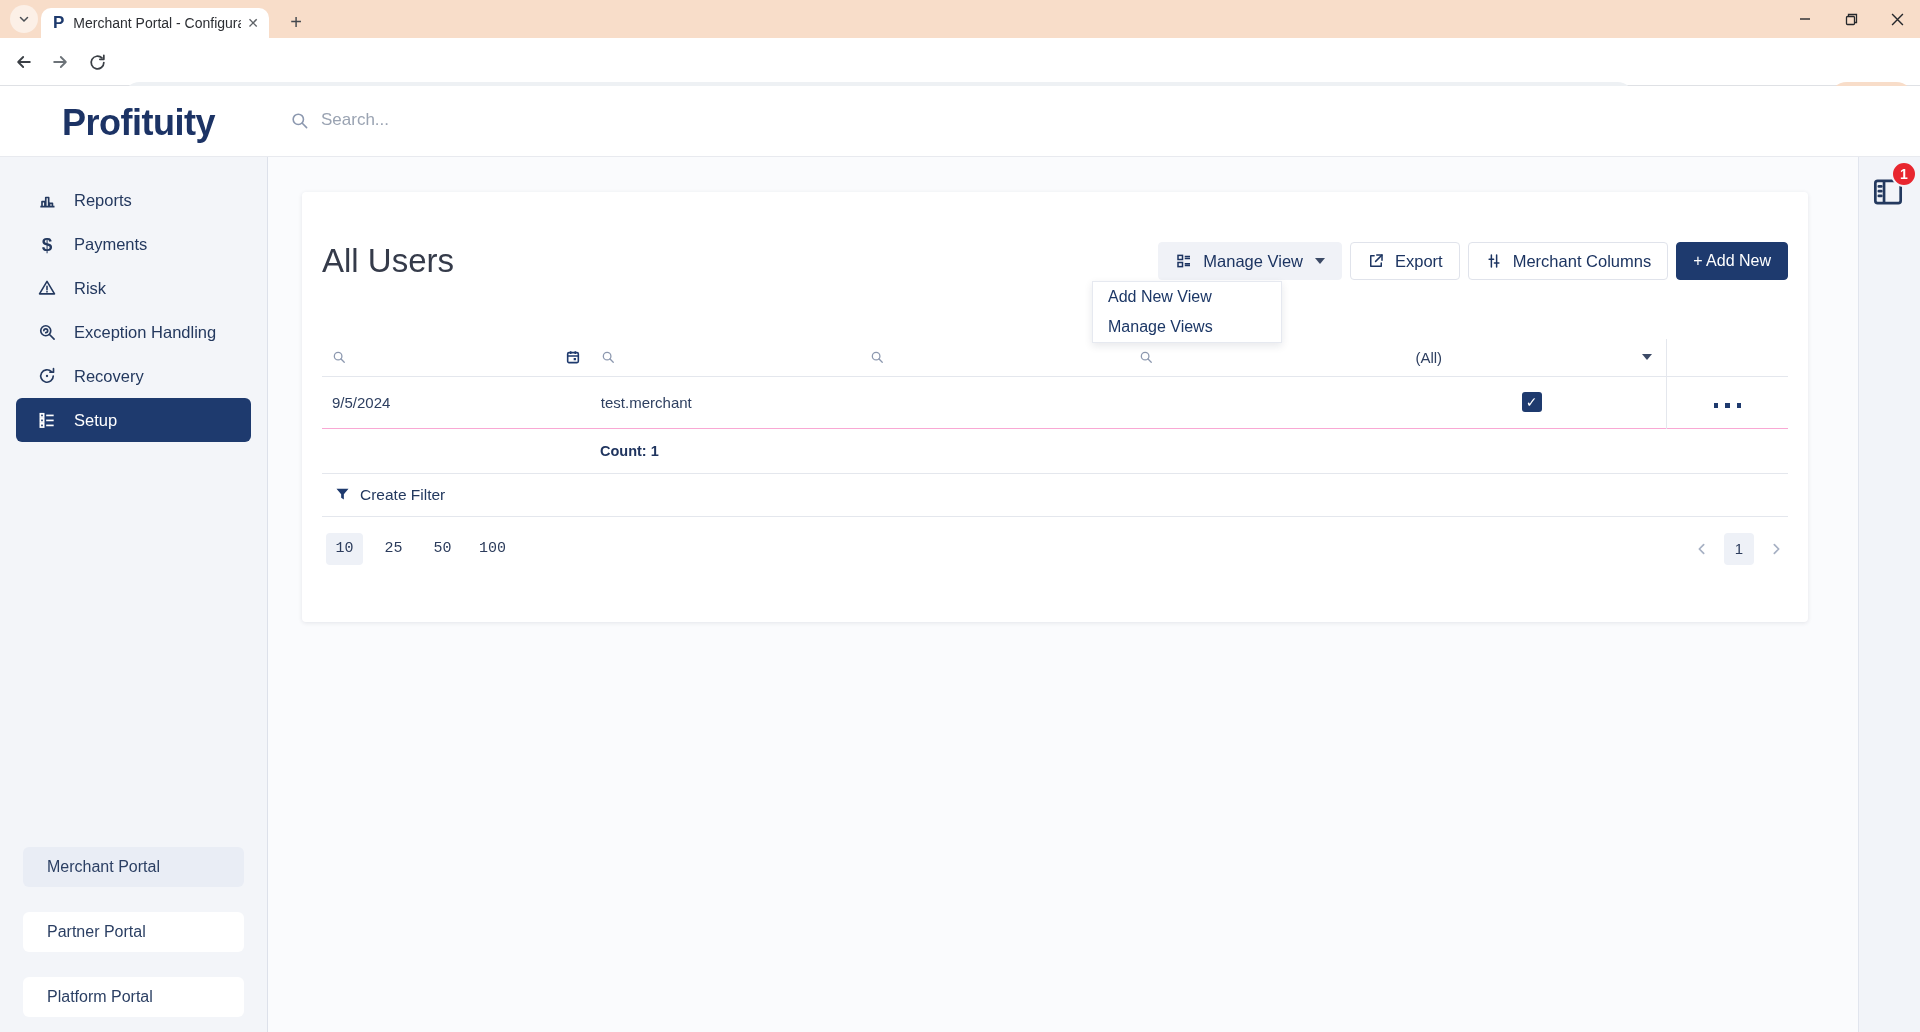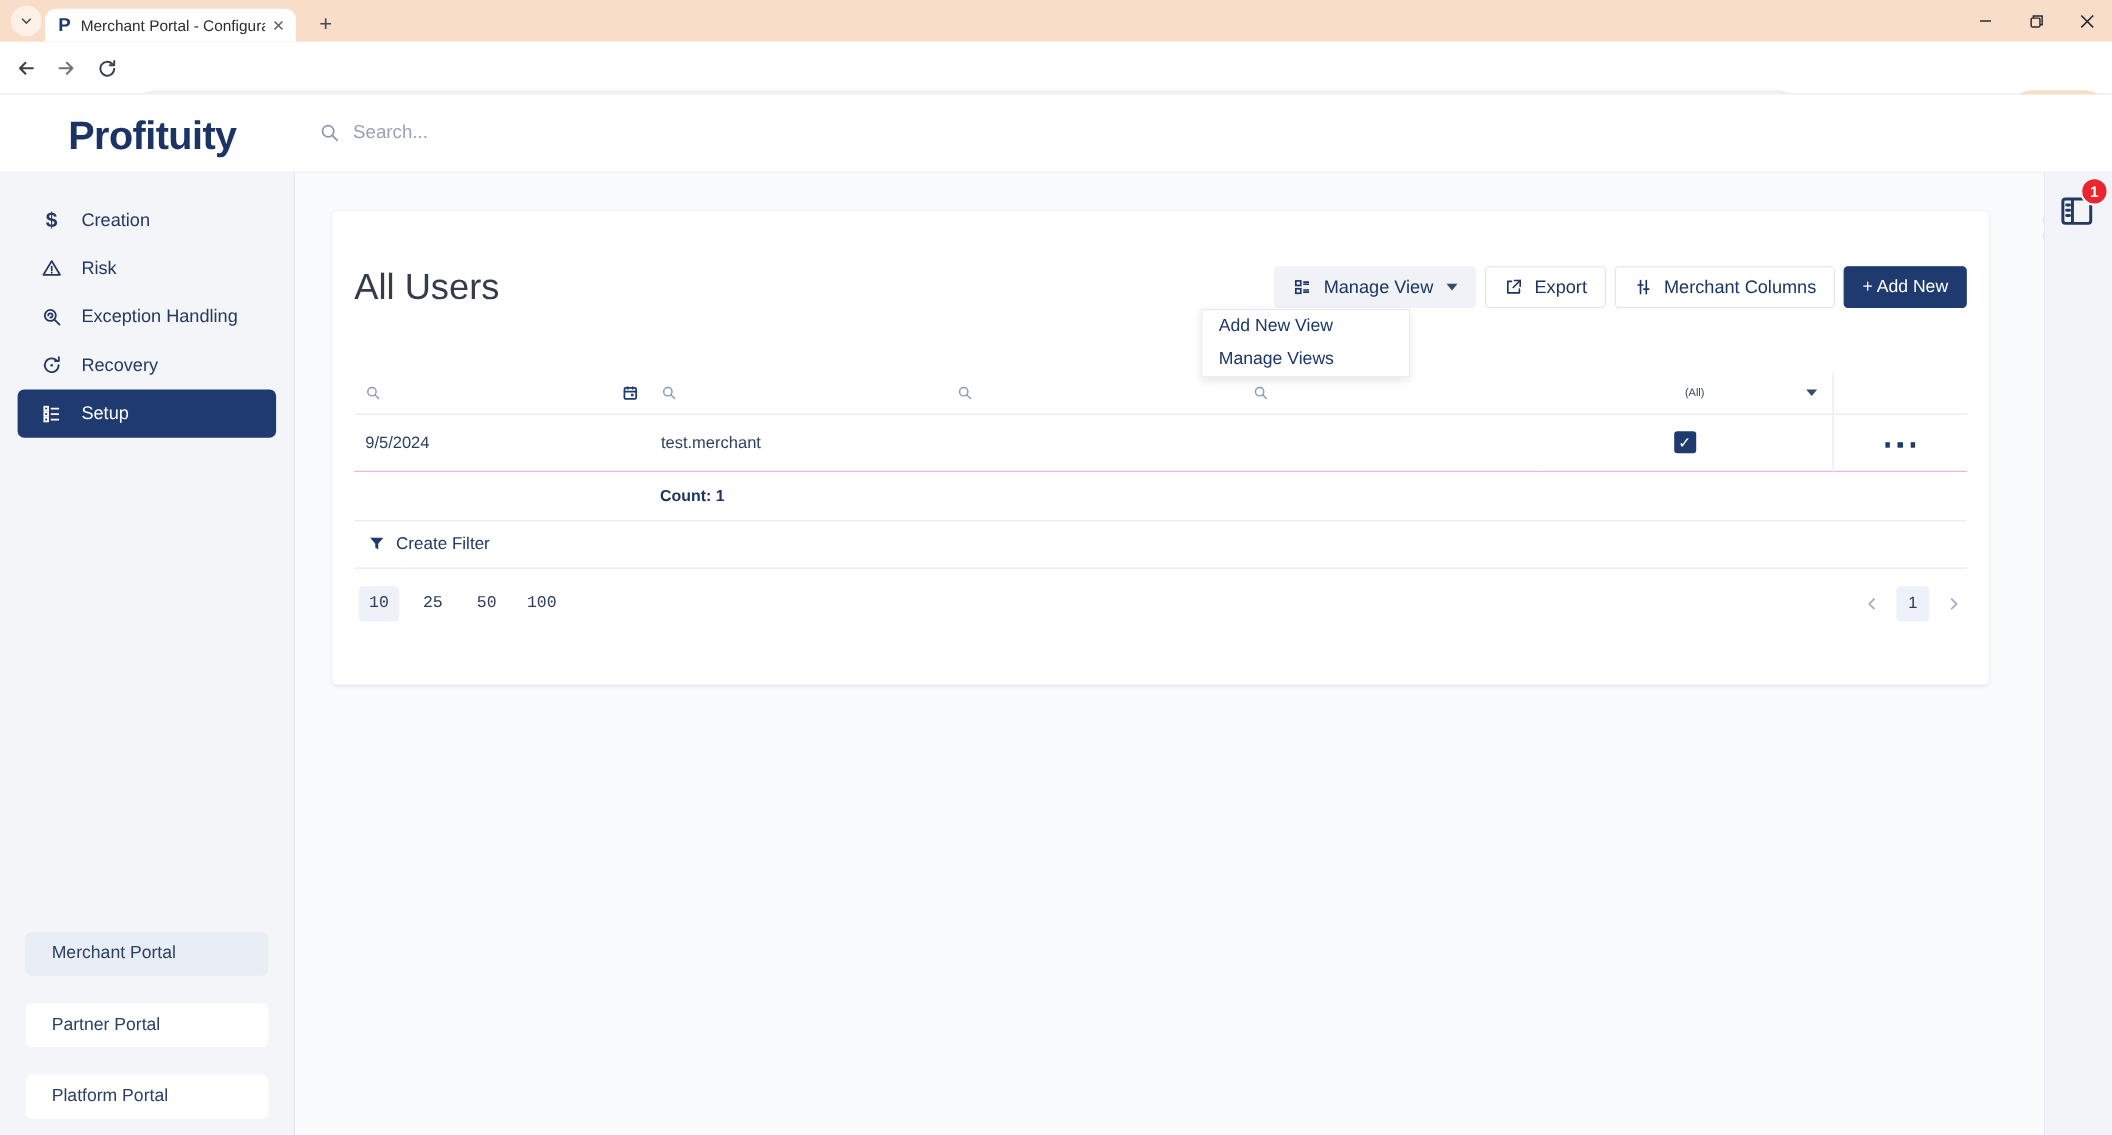--- a/index.html
+++ b/index.html
@@ -100,21 +100,21 @@
   tr.hdr { border-top:1px solid #e4e7ed; border-bottom:1px solid #eceef3; }
   tr.hdr th { height:32px; font-size:14.5px; color:#20355f; text-align:left; padding-left:10px; font-weight:bold; }
   tr.hdr th.center { text-align:center; padding-left:0; }
   th.actioncol, td.actioncol { border-left:1px solid #e4e7ed; }
   .sortarrow { font-size:13px; margin-left:6px; font-weight:normal; }
   tr.flt { border-bottom:1px solid #e4e7ed; }
   tr.flt td { height:37px; padding-left:10px; }
   .fltcell { display:flex; align-items:center; gap:6px; }
   .fltcell .cal { margin-left:auto; margin-right:10px; display:flex; }
   .allsel { position:relative; display:flex; align-items:center; height:100%; padding-left:8px;
-    font-size:10px; color:#2f4061;justify-content:center; }
+    font-size:15px; color:#2f4061; }
   .allsel .caret { position:absolute; right:14px; }
   tr.data { border-bottom:1px solid #f9a8d4; }
   tr.data td { height:52px; font-size:15px; color:#2f4061; padding-left:10px; }
   tr.data td.center { text-align:center; padding-left:0; }
   .checkbox { width:20px; height:20px; border-radius:3px; background:#1e3a6e; color:#fff;
     display:inline-flex; align-items:center; justify-content:center; font-size:14px; }
   .dots { display:inline-flex; gap:7px; align-items:center; }
   .dots i { width:4.5px; height:4.5px; background:#1e3a6e; display:block; }
   .countrow { height:45px; border-bottom:1px solid #e4e7ed; display:flex; align-items:center; }
   .countlabel { margin-left:278px; font-size:14.5px; font-weight:bold; color:#20355f; }
@@ -236,22 +236,30 @@
       <path d="M13 23c-1.5-10 3.5-14 9-14s10.5 4 9 14c-1.5-7-4-9-9-9s-7.5 2-9 9z" fill="#5d4227"></path>
     </svg>
   </div>
   <div class="statusdot"></div>
   <div class="adbadge">AD</div>
 </div>
 
 <div class="sidebar">
   <div class="nav">
     <div class="navitem">
+      <span class="nicon">
+          <svg width="20" height="20" viewBox="0 0 24 24" fill="none" stroke="currentColor" stroke-width="2" stroke-linejoin="round">
+            <path d="M4 20h17M6 20v-6h3.5v6M10.5 20V9H14v11M15 20v-4h3.5v4"></path>
+          </svg>
+        </span>
+      <span class="nlabel">Reports</span>
+    </div>
+    <div class="navitem">
       <span class="nicon dollar">$</span>
-      <span class="nlabel">Creation</span>
+      <span class="nlabel">Payments</span>
     </div>
     <div class="navitem">
       <span class="nicon">
           <svg width="20" height="20" viewBox="0 0 24 24" fill="none" stroke="currentColor" stroke-width="1.9" stroke-linejoin="round">
             <path d="M12 4L21 19H3z"></path>
             <path d="M12 10v4M12 16.2v.6" stroke-linecap="round"></path>
           </svg>
         </span>
       <span class="nlabel">Risk</span>
     </div>

